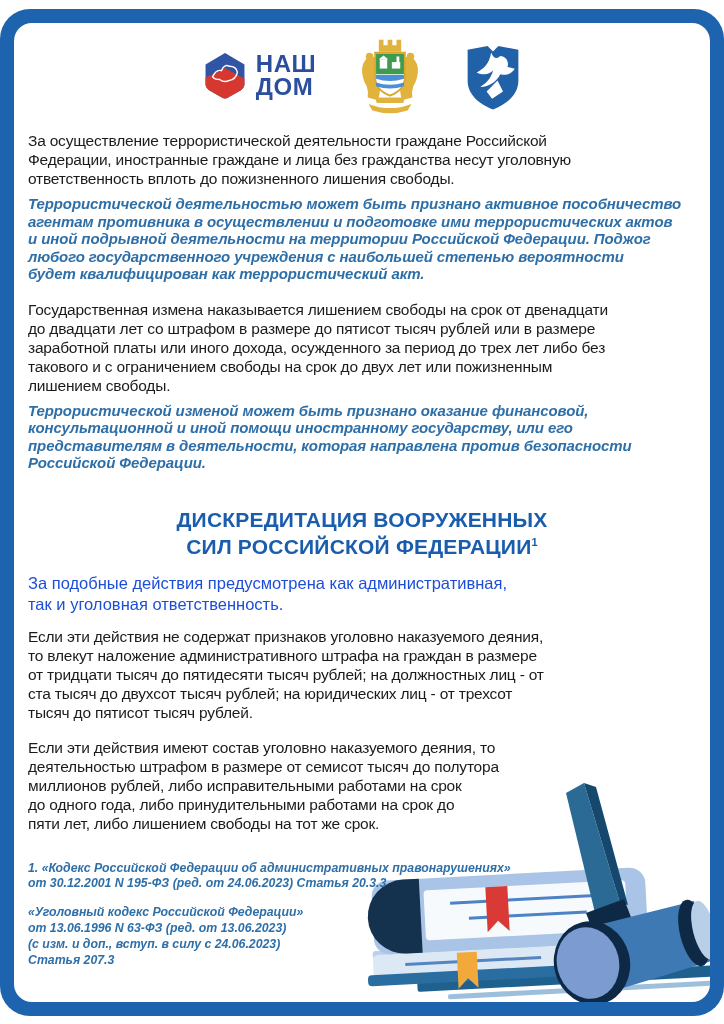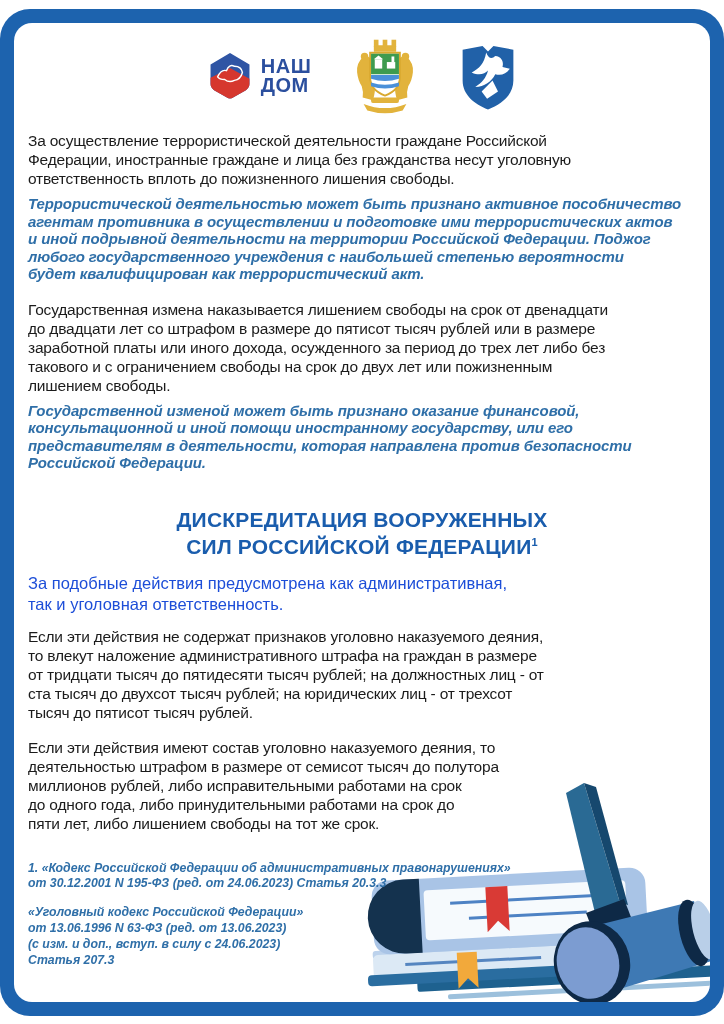--- a/index.html
+++ b/index.html
@@ -16,21 +16,21 @@
     position:absolute;left:14px;right:14px;top:23px;bottom:22px;
     background:#ffffff;border-radius:18px;overflow:hidden;
   }
   .content{position:relative;z-index:2;padding:0 14px;}
   .logos{
     display:flex;justify-content:center;align-items:center;
     gap:38px;margin-top:15px;height:76px;
   }
   .nashdom{display:flex;align-items:center;gap:8px;}
   .nashdom-text{
-    font-weight:800;font-size:20px;line-height:0.95;color:#2b4f9e;
+    font-weight:800;font-size:24px;line-height:0.95;color:#2b4f9e;
     letter-spacing:0.5px;white-space:pre-line;
   }
   p{margin:0;}
   .p-bold{
     font-weight:400;font-size:15.5px;line-height:19px;color:#1b1b1b;
     letter-spacing:-0.2px;white-space:pre-line;
   }
   .p-italic{
     font-style:italic;font-weight:600;font-size:15px;line-height:17.5px;
     color:#2f6fa8;letter-spacing:-0.1px;white-space:pre-line;
@@ -121,21 +121,21 @@
 и иной подрывной деятельности на территории Российской Федерации. Поджог
 любого государственного учреждения с наибольшей степенью вероятности
 будет квалифицирован как террористический акт.</p>
 
     <p class="p-bold p3">Государственная измена наказывается лишением свободы на срок от двенадцати
 до двадцати лет со штрафом в размере до пятисот тысяч рублей или в размере
 заработной платы или иного дохода,  осужденного за период до трех лет либо без
 такового и с ограничением свободы на срок до двух лет или пожизненным
 лишением свободы.</p>
 
-    <p class="p-italic p4">Государственной изменой может быть признано оказание финансовой,
+    <p class="p-italic p4">Террористической изменой может быть признано оказание финансовой,
 консультационной и иной помощи иностранному государству, или его
 представителям в деятельности, которая направлена против безопасности
 Российской Федерации.</p>
 
     <h1 class="heading"><span>ДИСКРЕДИТАЦИЯ ВООРУЖЕННЫХ
 СИЛ РОССИЙСКОЙ ФЕДЕРАЦИИ</span><sup>1</sup></h1>
 
     <p class="p5">За подобные действия предусмотрена как административная,
 так и уголовная ответственность.</p>
 

